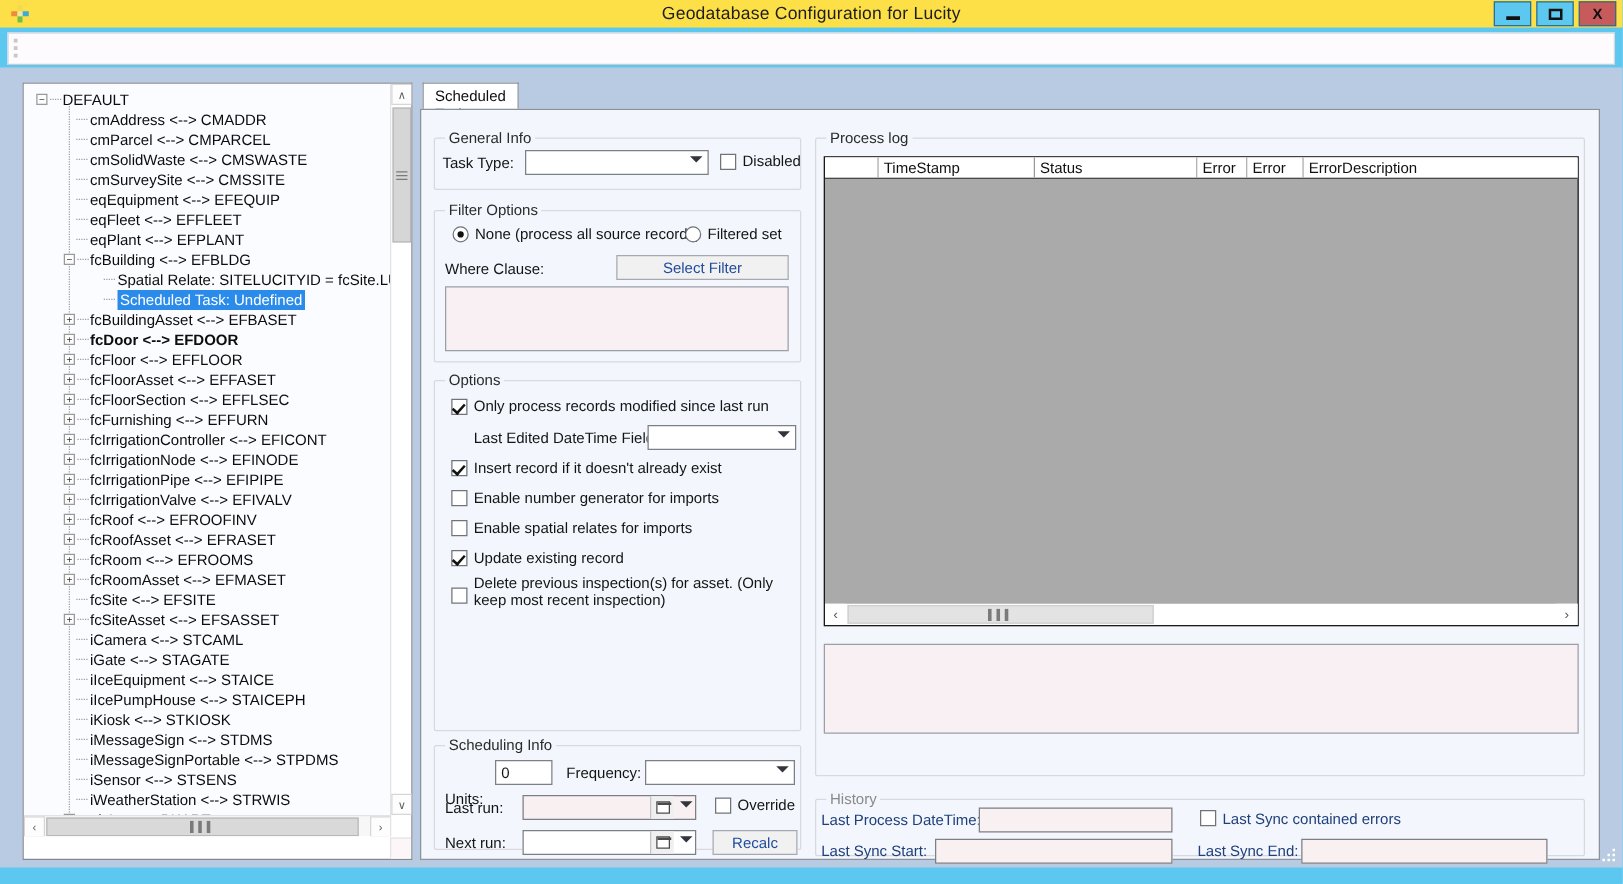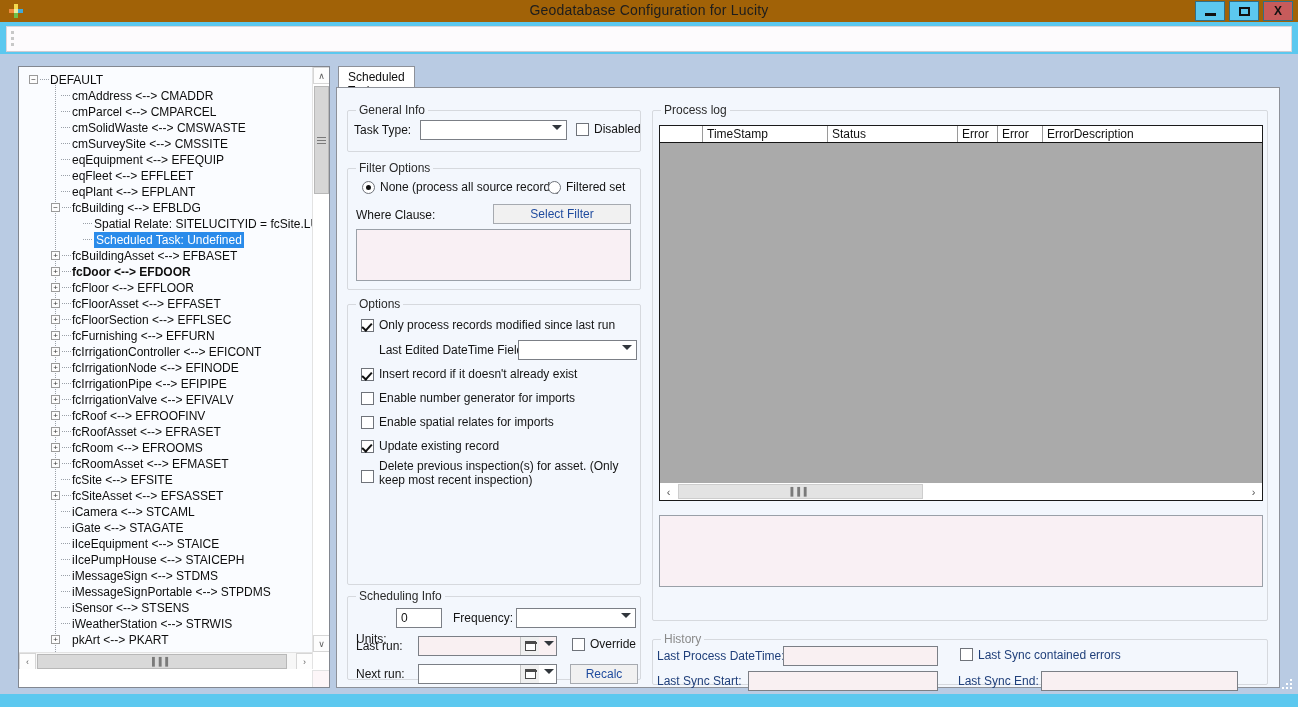--- a/index.html
+++ b/index.html
@@ -12,21 +12,21 @@
     background: #5cc8ef;
   }
   .app-window {
     position: absolute; left: 0; top: 0;
     width: 1298px; height: 707px;
     background: #5cc8ef;
   }
   
   .titlebar {
     position: absolute; left: 0; top: 0; width: 1298px; height: 22px;
-    background: #a16207;
+    background: #fde047;
     text-decoration: underline;
   }
   .title-icon {
     position: absolute; left: 8px; top: 3px; width: 16px; height: 16px;
   }
   .title-text {
     position: absolute; left: 0; top: 2px; width: 1298px;
     text-align: center; font-size: 14px; color: #1d1d1d;
     letter-spacing: 0.2px;
   }
@@ -421,20 +421,24 @@
             <span class="dots" style="left:42px;"></span>
             <span class="lbl" style="left:53px;">iGate &lt;--&gt; STAGATE</span>
           </div>
         <div class="tnode">
             <span class="dots" style="left:42px;"></span>
             <span class="lbl" style="left:53px;">iIceEquipment &lt;--&gt; STAICE</span>
           </div>
         <div class="tnode">
             <span class="dots" style="left:42px;"></span>
             <span class="lbl" style="left:53px;">iIcePumpHouse &lt;--&gt; STAICEPH</span>
+          </div>
+        <div class="tnode">
+            <span class="dots" style="left:42px;"></span>
+            <span class="lbl" style="left:53px;">iKiosk &lt;--&gt; STKIOSK</span>
           </div>
         <div class="tnode">
             <span class="dots" style="left:42px;"></span>
             <span class="lbl" style="left:53px;">iMessageSign &lt;--&gt; STDMS</span>
           </div>
         <div class="tnode">
             <span class="dots" style="left:42px;"></span>
             <span class="lbl" style="left:53px;">iMessageSignPortable &lt;--&gt; STPDMS</span>
           </div>
         <div class="tnode">

